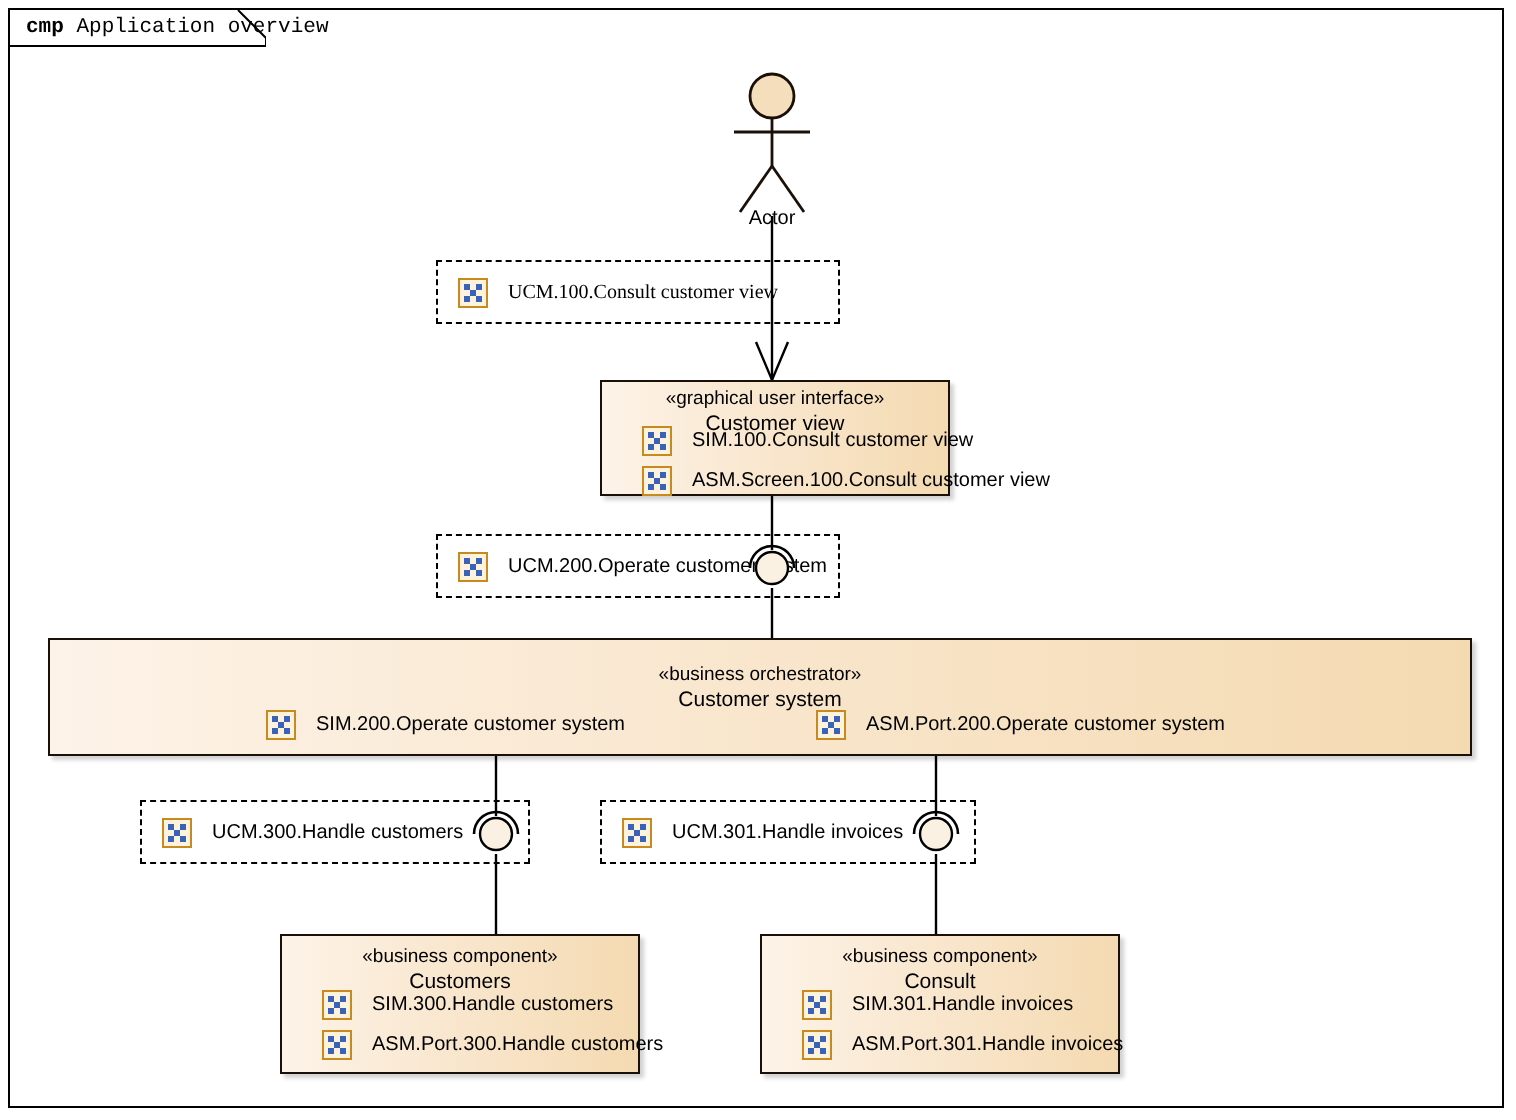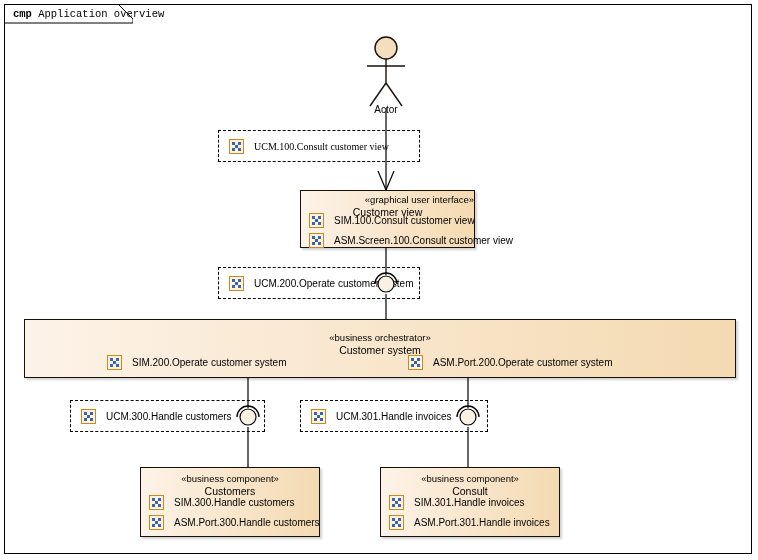--- a/index.html
+++ b/index.html
@@ -132,21 +132,21 @@
   }
   .comp-rows {
     position: absolute;
     left: 0;
     width: 100%;
   }
   .comp-row {
     display: flex;
     align-items: center;
     height: 20px;
-    padding-left: 8px;
+    padding-left: 20px;
     box-sizing: border-box;
   }
   .comp-row-label {
     font-size: 10px;
     color: #000000;
     margin-left: 10px;
     white-space: nowrap;
   }
   
   .comp-rows-wide {
@@ -232,21 +232,21 @@
           <rect x="5" y="5" width="3" height="3" fill="#3a63b8"></rect>
           <rect x="2" y="8" width="3" height="3" fill="#3a63b8"></rect>
           <rect x="8" y="8" width="3" height="3" fill="#3a63b8"></rect>
         </svg>
       </span>
       <span class="ucm-label">UCM.100.Consult customer view</span>
     </div>
   </div>
 
   <div class="component" style="left:300px; top:190px; width:175px; height:58px;">
-    <div class="comp-stereotype" style="margin-top:3px;margin-left:32px;">«graphical user interface»</div>
+    <div class="comp-stereotype" style="margin-top:3px;">«graphical user interface»</div>
     <div class="comp-name">Customer view</div>
     <div class="comp-rows" style="top:19px;">
       <div class="comp-row">
         <span class="elem-icon">
           <svg width="13" height="13" viewBox="0 0 13 13">
             <rect x="0" y="0" width="13" height="13" fill="#fdf2dc"></rect>
             <rect x="2" y="2" width="3" height="3" fill="#3a63b8"></rect>
             <rect x="8" y="2" width="3" height="3" fill="#3a63b8"></rect>
             <rect x="5" y="5" width="3" height="3" fill="#3a63b8"></rect>
             <rect x="2" y="8" width="3" height="3" fill="#3a63b8"></rect>
@@ -290,21 +290,21 @@
     <svg width="32" height="32" viewBox="0 0 32 32">
       <path d="M5 16 A11 11 0 0 1 27 16" fill="none" stroke="#000000" stroke-width="1.3"></path>
       <circle cx="16" cy="16" r="8" fill="#fbf1e2" stroke="#000000" stroke-width="1.2"></circle>
     </svg>
   </div>
 
   <div class="component" style="left:24px; top:319px; width:712px; height:59px;">
     <div class="comp-stereotype" style="margin-top:12px;">«business orchestrator»</div>
     <div class="comp-name">Customer system</div>
     <div class="comp-rows-wide" style="top:32px;">
-      <div class="comp-row" style="width:50%; padding-left:82px;">
+      <div class="comp-row" style="width:50%; padding-left:108px;">
         <span class="elem-icon">
           <svg width="13" height="13" viewBox="0 0 13 13">
             <rect x="0" y="0" width="13" height="13" fill="#fdf2dc"></rect>
             <rect x="2" y="2" width="3" height="3" fill="#3a63b8"></rect>
             <rect x="8" y="2" width="3" height="3" fill="#3a63b8"></rect>
             <rect x="5" y="5" width="3" height="3" fill="#3a63b8"></rect>
             <rect x="2" y="8" width="3" height="3" fill="#3a63b8"></rect>
             <rect x="8" y="8" width="3" height="3" fill="#3a63b8"></rect>
           </svg>
         </span>

